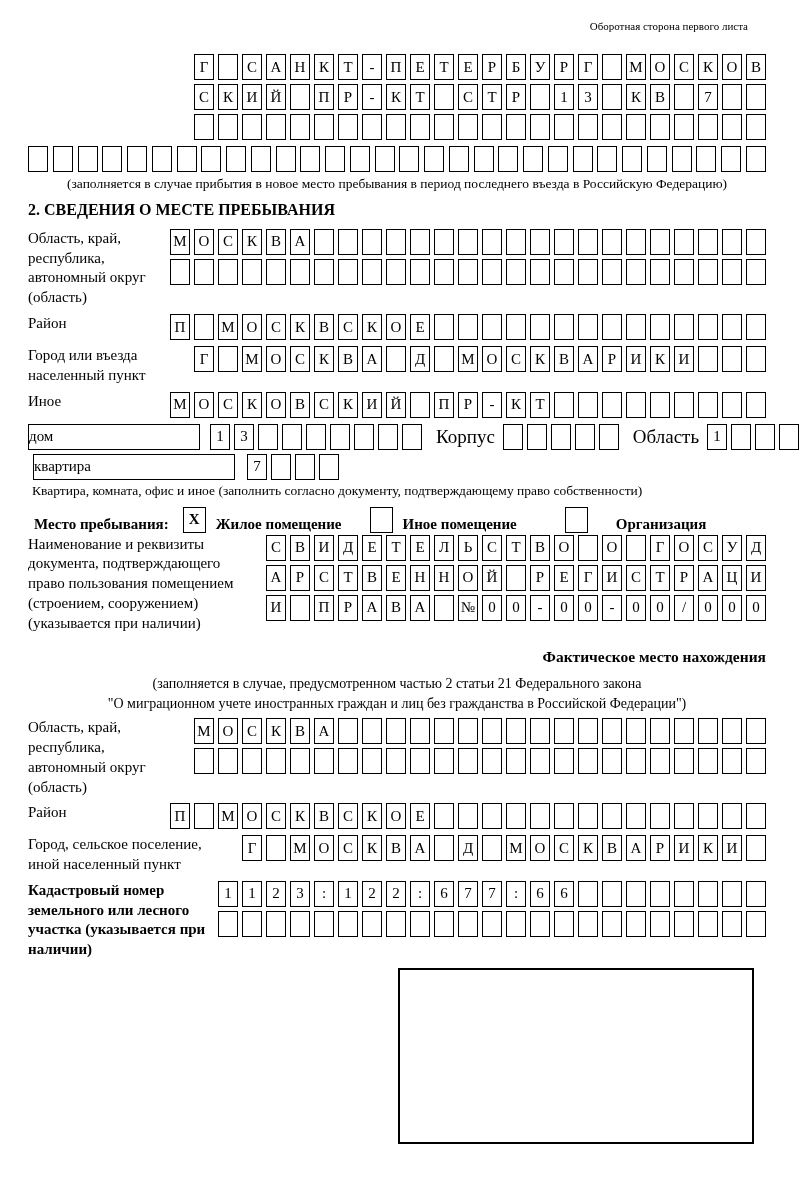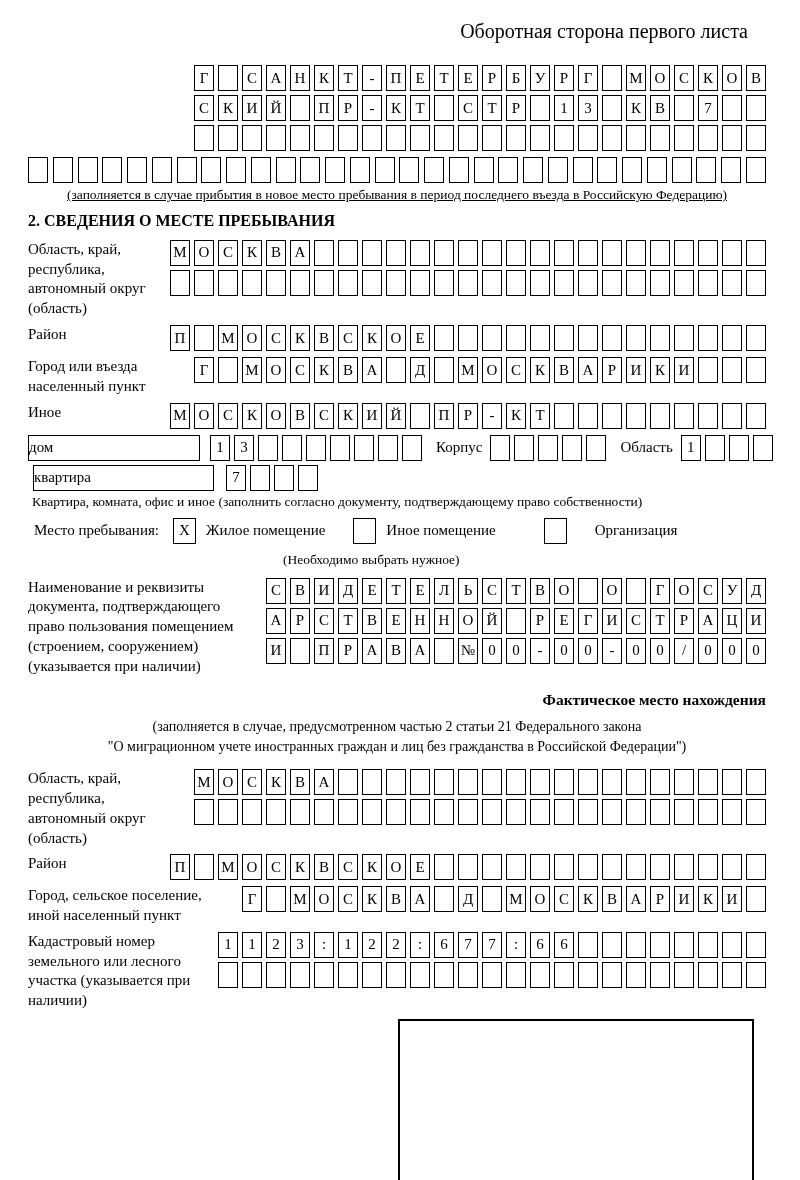--- a/index.html
+++ b/index.html
@@ -5,66 +5,66 @@
   * { box-sizing: border-box; }
   html, body { margin: 0; padding: 0; background: #fff; }
   body {
     width: 800px; height: 1180px;
     font-family: "Liberation Serif", serif;
     color: #000; overflow: hidden;
   }
   .page { padding: 8px 34px 0 28px; width: 800px; }
 
   .header-note {
-    text-align: right; font-size: 20px;
+    text-align: right; font-size: 11px;
     margin: 12px 18px 22px 0;
   }
 
   .field { display: flex; align-items: flex-start; margin-bottom: 6px; }
   .field-label { flex: 1 1 auto; font-size: 15px; line-height: 1.32; padding-right: 8px; }
   .rows { flex: none; display: flex; flex-direction: column; gap: 4px; margin-left: auto; }
 
   .cellrow { display: flex; gap: 4px; flex: none; }
   .cell {
     width: 20px; height: 26px; flex: none;
     border: 1.5px solid #000;
     display: flex; align-items: center; justify-content: center;
     font-size: 15px; line-height: 1;
   }
   .cellrow.wide { width: 100%; justify-content: space-between; gap: 0; margin: 2px 0 2px 0; }
 
   .caption { font-size: 13.5px; line-height: 1.25; }
-  .caption.center { text-align: center; margin: 4px 0 8px 0; text-decoration: underline; }
+  .caption.center { text-align: center; margin: 4px 0 8px 0; }
   .caption.left { margin: 3px 0 7px 4px; }
 
   .section-title {
     text-align: left; font-weight: bold; font-size: 16px;
     margin: 8px 0 10px 0;
   }
 
   .house-row { display: flex; align-items: center; margin: 4px 0 2px 0; }
   .named-box {
     border: 1.5px solid #000; height: 26px; flex: none;
     display: flex; align-items: center; justify-content: flex-start;
     font-size: 15px;
   }
   .house-box { width: 172px; margin-right: 10px; }
-  .apt-box { width: 181px; margin-left: 5px; margin-right: 12px; }
-  .inline-label { font-size: 15px; margin: 0 8px 0 14px; text-align: right; }
-
-  .stay-row { display: flex; align-items: center; font-size: 15px; margin: 6px 0 8px 6px; }
+  .apt-box { width: 202px; margin-left: 5px; margin-right: 12px; }
+  .inline-label { font-size: 19px; margin: 0 8px 0 14px; text-align: right; }
+
+  .stay-row { display: flex; align-items: flex-end; font-size: 15px; margin: 6px 0 2px 6px; font-weight: bold; }
   .checkbox {
     width: 23px; height: 26px; border: 1.5px solid #000; flex: none;
     display: flex; align-items: center; justify-content: center;
     font-size: 15px; margin: 0 10px 0 14px;
   }
   .stay-hint { font-size: 13.5px; margin: 2px 0 10px 255px; }
 
   .actual-title { text-align: right; font-weight: bold; font-size: 15.5px; margin: 14px 0 8px 0; }
-  .actual-caption { text-align: center; font-size: 14px; line-height: 1.45; margin-bottom: 12px; }
+  .actual-caption { text-align: center; font-size: 14px; line-height: 1.45; margin-bottom: 4px; }
 
   .mark-box {
     width: 356px; height: 176px; border: 2px solid #000;
     margin: 8px 12px 4px auto;
   }
 </style>
 </head>
 <body>
 
 <div class="page">
@@ -394,21 +394,20 @@
 
   <div class="stay-row">
     <span>Место пребывания:</span>
     <span class="checkbox">X</span>
     <span>Жилое помещение</span>
     <span class="checkbox" style="margin-left:28px;"></span>
     <span>Иное помещение</span>
     <span class="checkbox" style="margin-left:48px;margin-right:28px;"></span>
     <span>Организация</span>
   </div>
-  <div class="stay-hint">(Необходимо выбрать нужное)</div>
 
   <div class="field">
     <div class="field-label" style="max-width:240px;">Наименование и реквизиты документа, подтверждающего право пользования помещением (строением, сооружением) (указывается при наличии)</div>
     <div class="rows">
       <div class="cellrow">
           <span class="cell">С</span>
           <span class="cell">В</span>
           <span class="cell">И</span>
           <span class="cell">Д</span>
           <span class="cell">Е</span>
@@ -599,21 +598,21 @@
           <span class="cell">Р</span>
           <span class="cell">И</span>
           <span class="cell">К</span>
           <span class="cell">И</span>
           <span class="cell"></span>
         </div>
     </div>
   </div>
 
   <div class="field">
-    <div class="field-label" style="max-width:195px;">Кадастровый номер земельного или лесного участка (указывается при наличии)</div>
+    <div class="field-label" style="max-width:195px;font-weight:bold;">Кадастровый номер земельного или лесного участка (указывается при наличии)</div>
     <div class="rows">
       <div class="cellrow">
           <span class="cell">1</span>
           <span class="cell">1</span>
           <span class="cell">2</span>
           <span class="cell">3</span>
           <span class="cell">:</span>
           <span class="cell">1</span>
           <span class="cell">2</span>
           <span class="cell">2</span>

